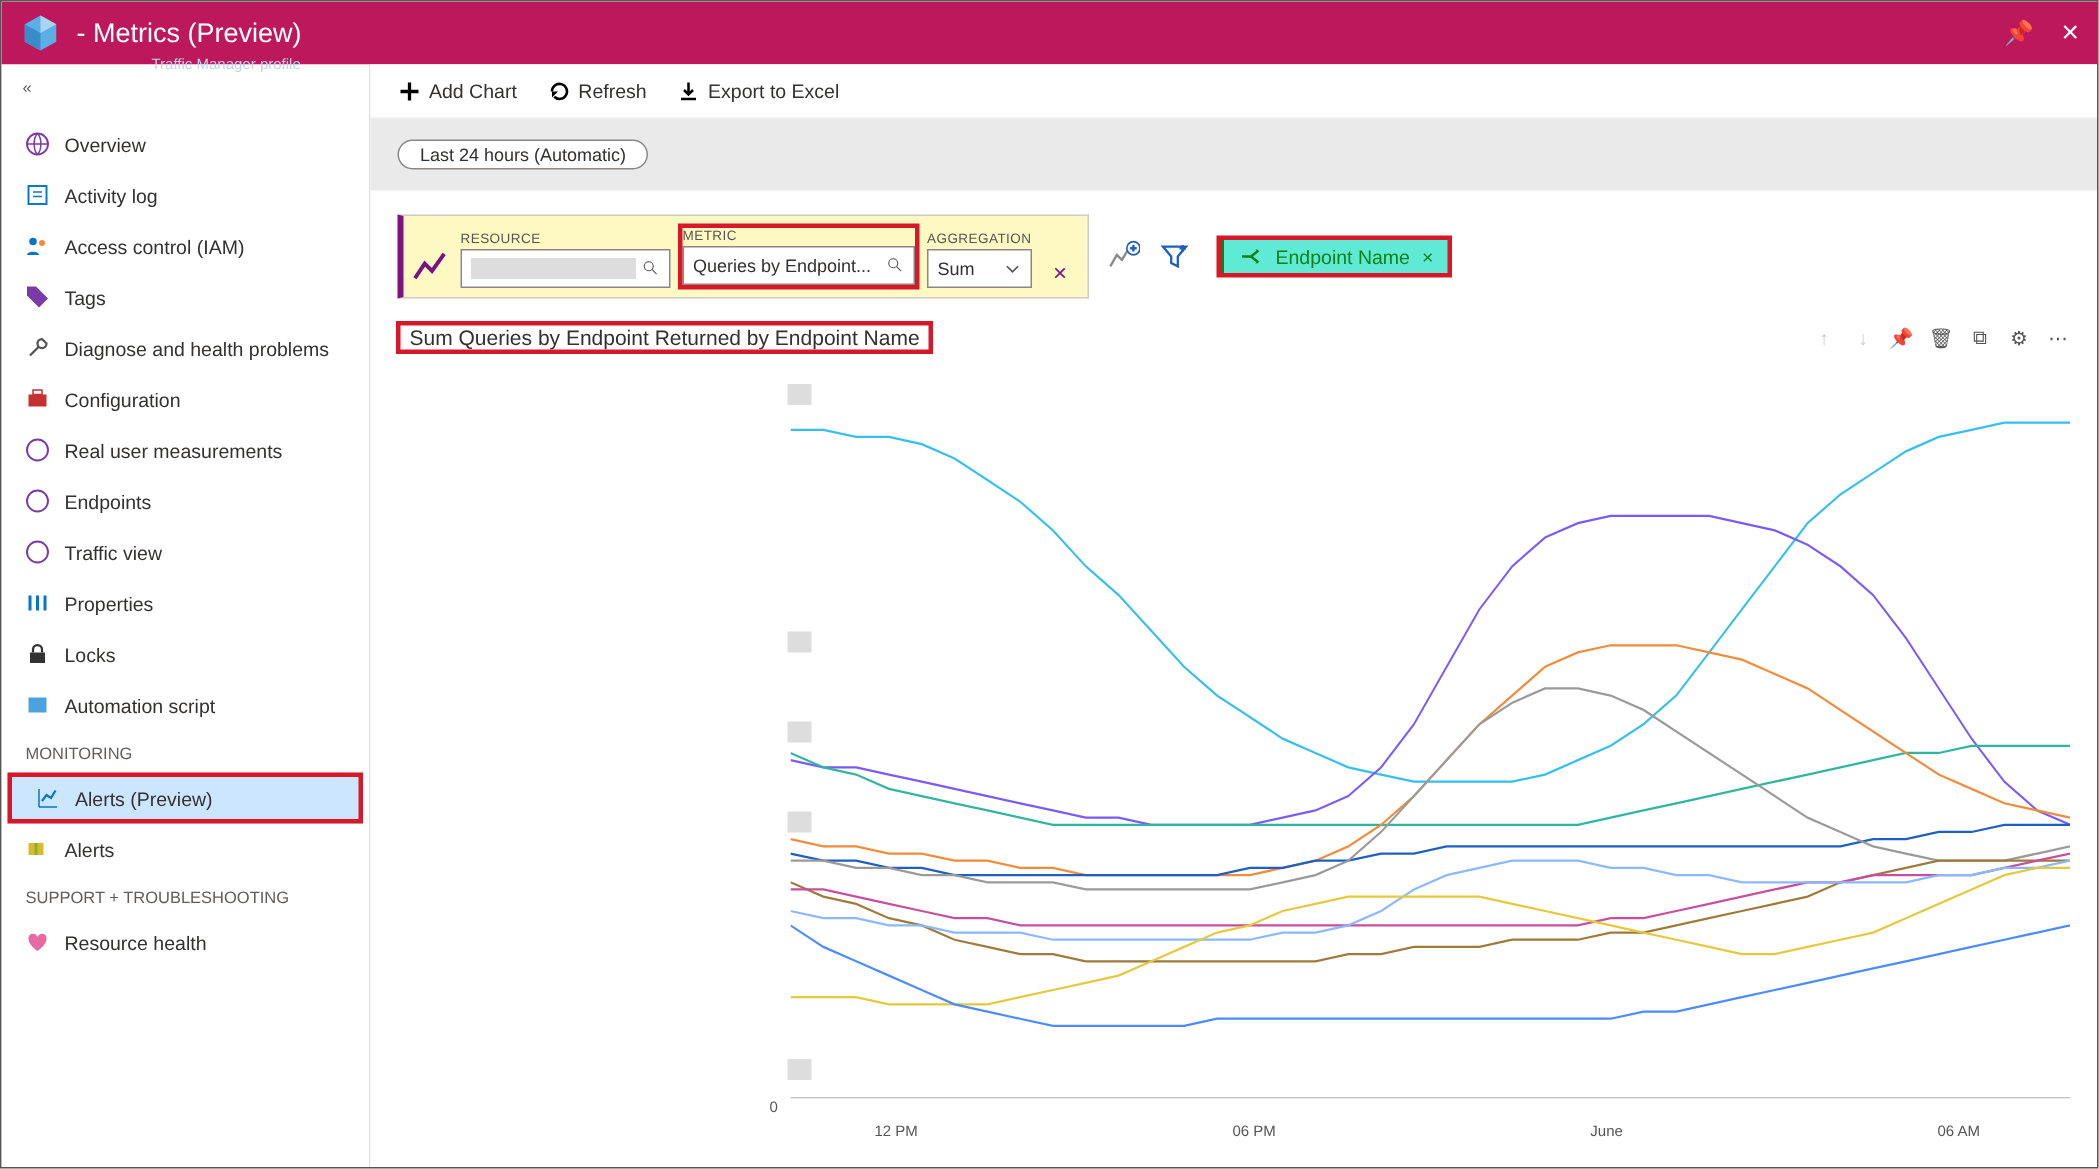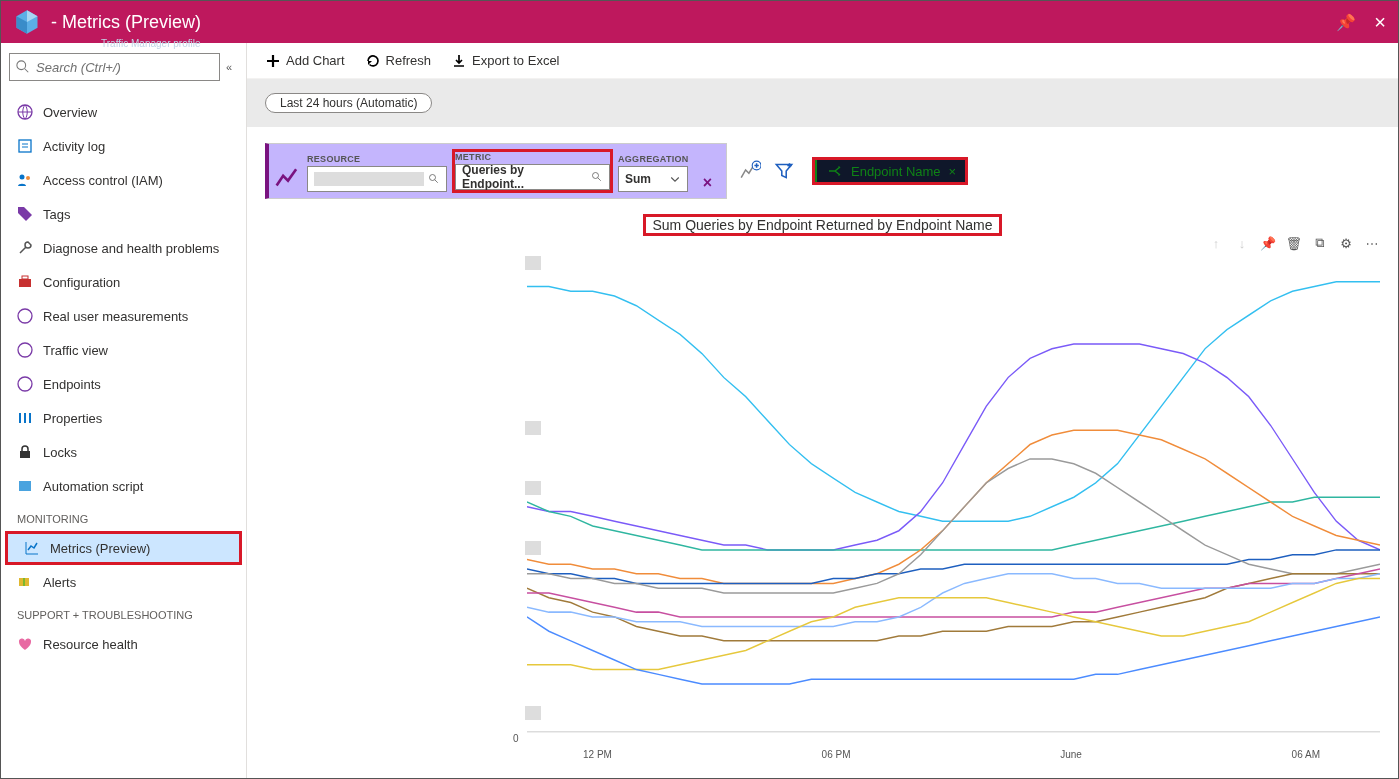--- a/index.html
+++ b/index.html
@@ -30,35 +30,35 @@
   
   .main { flex: 1; background: #fff; position: relative; }
   .toolbar { height: 36px; display: flex; align-items: center; gap: 20px; padding: 6px 18px; background: #fff; border-bottom: 1px solid #f3f2f1;}
   .tool-btn { display: flex; align-items: center; gap: 5px; cursor: pointer; font-size: 13px; }
   .tool-btn svg { width: 16px; height: 16px; }
   
   .time-row { background: linear-gradient(#eaeaea,#eaeaea); padding: 4px 18px; height: 48px; display:flex; align-items:center; }
   .time-pill { background: #fff; border: 1px solid #8a8886; border-radius: 20px; padding: 2px 14px; font-size: 12px; }
   
   .config-row { margin: 16px 18px 0 18px; display:flex; align-items:center; }
-  .config-box { border-left: 4px solid #7a1380; display:flex; align-items:flex-end; padding: 6px; gap: 6px; background:#c4b5fd; border-top:1px solid #ccc; border-right:1px solid #ccc; border-bottom:1px solid #ccc;font-weight:bold;}
+  .config-box { border-left: 4px solid #7a1380; display:flex; align-items:flex-end; padding: 6px; gap: 6px; background:#fef9c3; border-top:1px solid #ccc; border-right:1px solid #ccc; border-bottom:1px solid #ccc;}
   .line-icon { width:26px; height:26px; display:flex; align-items:center; justify-content:center; }
   .picker { display:flex; flex-direction:column; gap:2px; }
   .picker-label { font-size: 9px; color:#555; text-transform: uppercase; letter-spacing:0.3px; }
   .picker-box { height:26px; border:1px solid #8a8886; background:#fff; display:flex; align-items:center; padding:0 6px; font-size:12px; gap:4px; }
   .picker-box svg { width:12px; height:12px; }
   .close-x { color:#7a1380; font-size:16px; padding:0 8px; cursor:pointer; }
   .add-metric { width:22px; height:22px; margin-left:12px; }
   .filter-btn { width:22px; height:22px; margin-left:12px; }
   
-  .split-pill { margin-left: 18px; border-left: 4px solid #0f8216; background:#0f172a; border-top:1px solid #ccc; border-right:1px solid #ccc; border-bottom:1px solid #ccc; display:flex; align-items:center; padding:4px 10px; gap:8px; }
+  .split-pill { margin-left: 18px; border-left: 4px solid #0f8216; background:#5eead4; border-top:1px solid #ccc; border-right:1px solid #ccc; border-bottom:1px solid #ccc; display:flex; align-items:center; padding:4px 10px; gap:8px; }
   .split-pill span { color:#0f8216; font-size:13px; }
   .split-pill .x { color:#0f8216; cursor:pointer; }
   
-  .chart-title-row { margin: 16px 18px 0 18px; display:flex; align-items:center;flex-direction:column; }
+  .chart-title-row { margin: 16px 18px 0 18px; display:flex; align-items:center; }
   .chart-title-box { font-size:14px; display:inline-block; }
   .chart-actions { margin-left:auto; display:flex; gap:10px; color:#555; }
   .chart-actions span { width:16px; height:16px; cursor:pointer; display:inline-flex; align-items:center; justify-content:center; }
   
   .chart-area { position:absolute; left:280px; right:18px; top:210px; bottom:18px; }
   .chart-area svg { width:100%; height:100%; }
   .ytick { position:absolute; background:#ddd; height:14px; width:16px; }
   .xaxis-labels { position:absolute; bottom:0; left:0; right:0; display:flex; justify-content:space-between; font-size:10px; color:#555; }
 </style>
 </head>
@@ -74,27 +74,20 @@
     <div class="title"> - Metrics (Preview)</div>
     <div class="subtitle">Traffic Manager profile</div>
   </div>
   <span class="pin">📌</span>
   <span class="close">×</span>
 </div>
 
 <div class="blade-body">
   <div class="sidebar">
     <div class="search-wrap">
-      <div class="search-box">
-        <svg viewBox="0 0 16 16">
-            <circle cx="6" cy="6" r="5" fill="none" stroke="#777" stroke-width="1.2"></circle>
-            <line x1="10" y1="10" x2="14" y2="14" stroke="#777" stroke-width="1.2"></line>
-          </svg>
-        <span>Search (Ctrl+/)</span>
-      </div>
       <span class="collapse-btn">«</span>
     </div>
 
     <div class="nav-section">
       <div class="nav-item">
           <svg class="ico" viewBox="0 0 16 16">
             <circle cx="8" cy="8" r="7" fill="none" stroke="#7a3aa7" stroke-width="1.3"></circle>
             <path d="M1 8h14M8 1c3 3 3 11 0 14M8 1c-3 3-3 11 0 14" fill="none" stroke="#7a3aa7" stroke-width="1"></path>
           </svg>
           <span>Overview</span>
@@ -139,27 +132,27 @@
     <div class="nav-item">
         <svg class="ico" viewBox="0 0 16 16">
           <circle cx="8" cy="8" r="7" fill="none" stroke="#7a3aa7" stroke-width="1.3"></circle>
         </svg>
         <span>Real user measurements</span>
       </div>
     <div class="nav-item">
         <svg class="ico" viewBox="0 0 16 16">
           <circle cx="8" cy="8" r="7" fill="none" stroke="#7a3aa7" stroke-width="1.3"></circle>
         </svg>
+        <span>Endpoints</span>
+      </div>
+    <div class="nav-item">
+        <svg class="ico" viewBox="0 0 16 16">
+          <circle cx="8" cy="8" r="7" fill="none" stroke="#7a3aa7" stroke-width="1.3"></circle>
+        </svg>
         <span>Traffic view</span>
-      </div>
-    <div class="nav-item">
-        <svg class="ico" viewBox="0 0 16 16">
-          <circle cx="8" cy="8" r="7" fill="none" stroke="#7a3aa7" stroke-width="1.3"></circle>
-        </svg>
-        <span>Endpoints</span>
       </div>
     <div class="nav-item">
         <svg class="ico" viewBox="0 0 16 16">
           <line x1="3" y1="3" x2="3" y2="13" stroke="#0874c9" stroke-width="2"></line>
           <line x1="8" y1="3" x2="8" y2="13" stroke="#0874c9" stroke-width="2"></line>
           <line x1="13" y1="3" x2="13" y2="13" stroke="#0874c9" stroke-width="2"></line>
         </svg>
         <span>Properties</span>
       </div>
     <div class="nav-item">
@@ -175,21 +168,21 @@
         </svg>
         <span>Automation script</span>
       </div>
 
     <div class="nav-header">MONITORING</div>
     <div class="nav-item selected red-box" style="margin:0 4px;">
         <svg class="ico" viewBox="0 0 16 16">
           <path d="M2 14V2M2 14h12" stroke="#0874c9" fill="none"></path>
           <path d="M4 10l3-4 3 2 3-5" stroke="#0874c9" fill="none" stroke-width="1.5"></path>
         </svg>
-        <span>Metrics (Preview)</span>
+        <span>Alerts (Preview)</span>
       </div>
     <div class="nav-item">
         <svg class="ico" viewBox="0 0 16 16">
           <rect x="2" y="4" width="10" height="8" fill="#e0b830"></rect>
           <rect x="6" y="4" width="2" height="8" fill="#7bb82f"></rect>
         </svg>
         <span>Alerts</span>
       </div>
 
     <div class="nav-header">SUPPORT + TROUBLESHOOTING</div>

